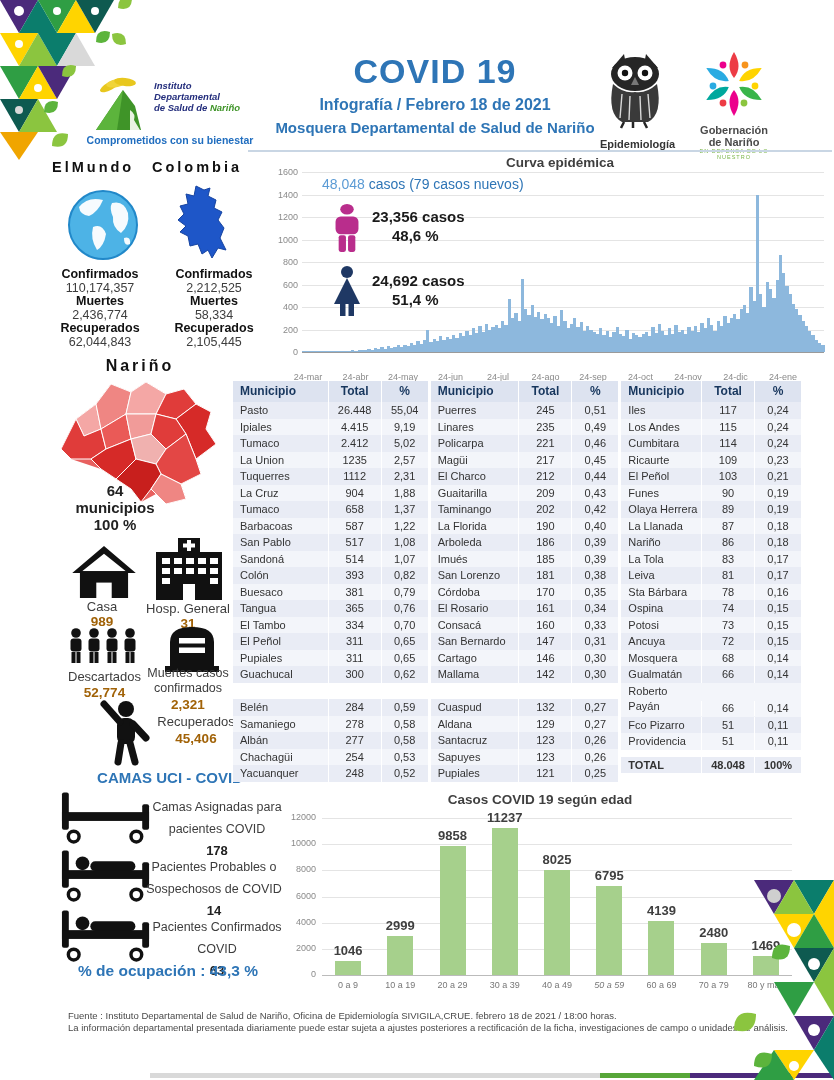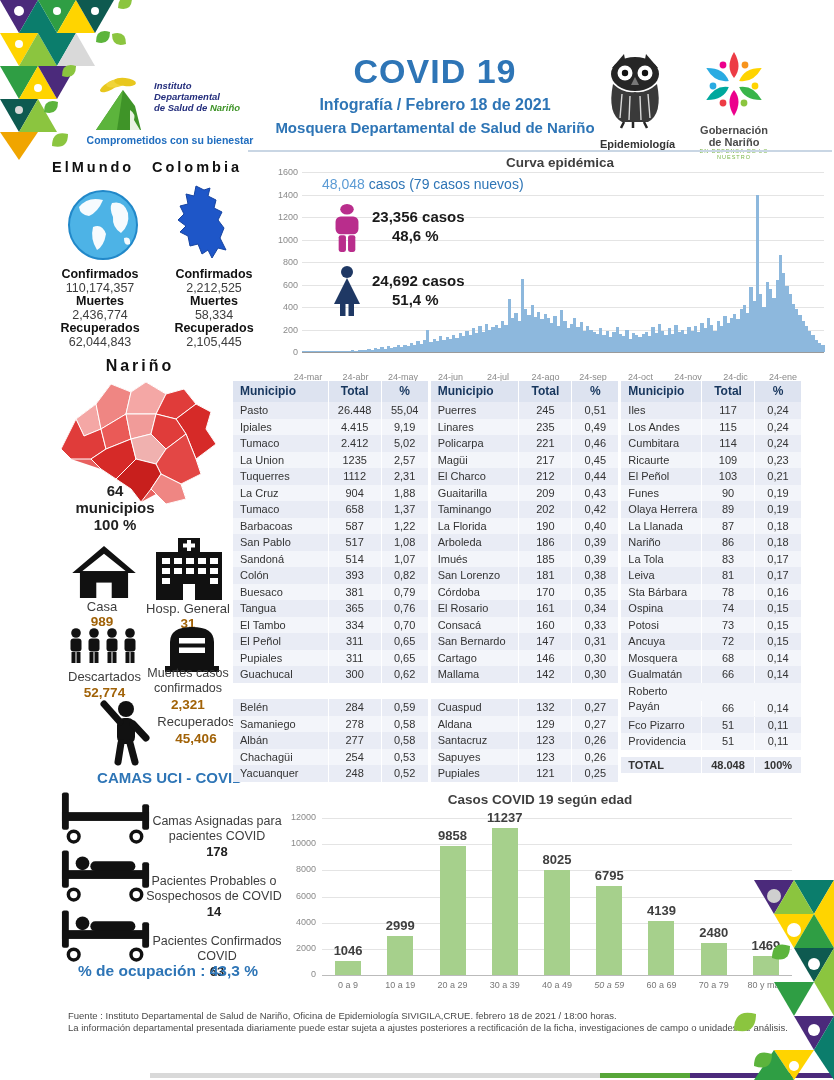--- a/index.html
+++ b/index.html
@@ -18,21 +18,21 @@
   .owl-cap{font-size:11px;font-weight:bold;color:#333;}
   .gob-txt{font-size:11px;font-weight:bold;color:#4a4a4a;line-height:12px;}
   .gob-tag{font-size:5.5px;color:#7ab648;letter-spacing:1px;}
   
   .panel-h{font-size:14.5px;font-weight:bold;color:#111;letter-spacing:3px;}
   .stat-lbl{font-size:12.5px;font-weight:bold;color:#111;line-height:13.5px;}
   .stat-val{font-size:12.5px;color:#3d3d3d;line-height:13.5px;}
   .icon-lbl{font-size:13px;color:#3d3d3d;line-height:15px;}
   .icon-val{font-size:13.5px;font-weight:bold;color:#a16207;}
   .uci-h{font-size:15px;font-weight:bold;color:#2e75b6;}
-  .uci-lbl{font-size:12.5px;color:#3d3d3d;line-height:15px;margin-top:18px;}
+  .uci-lbl{font-size:12.5px;color:#3d3d3d;line-height:22px;}
   .uci-val{font-size:13px;font-weight:bold;color:#222;}
   .ocup{font-size:15.5px;font-weight:bold;color:#2e75b6;}
   
   .chart-title{font-size:13.5px;font-weight:bold;color:#3f3f3f;}
   .epi-total{font-size:14px;font-weight:normal;color:#2e75b6;text-align:center;}
   .epi-total .num{color:#5b9bd5;}
   .sex-val{font-size:15px;font-weight:bold;color:#1a1a1a;line-height:18px;}
   .ytick{position:absolute;font-size:9px;color:#8a8a8a;width:100%;text-align:right;}
   .xtick{position:absolute;font-size:9px;color:#8a8a8a;width:44px;text-align:center;}
   .gline{position:absolute;left:0;right:0;height:1px;background:#e4e4e4;}

